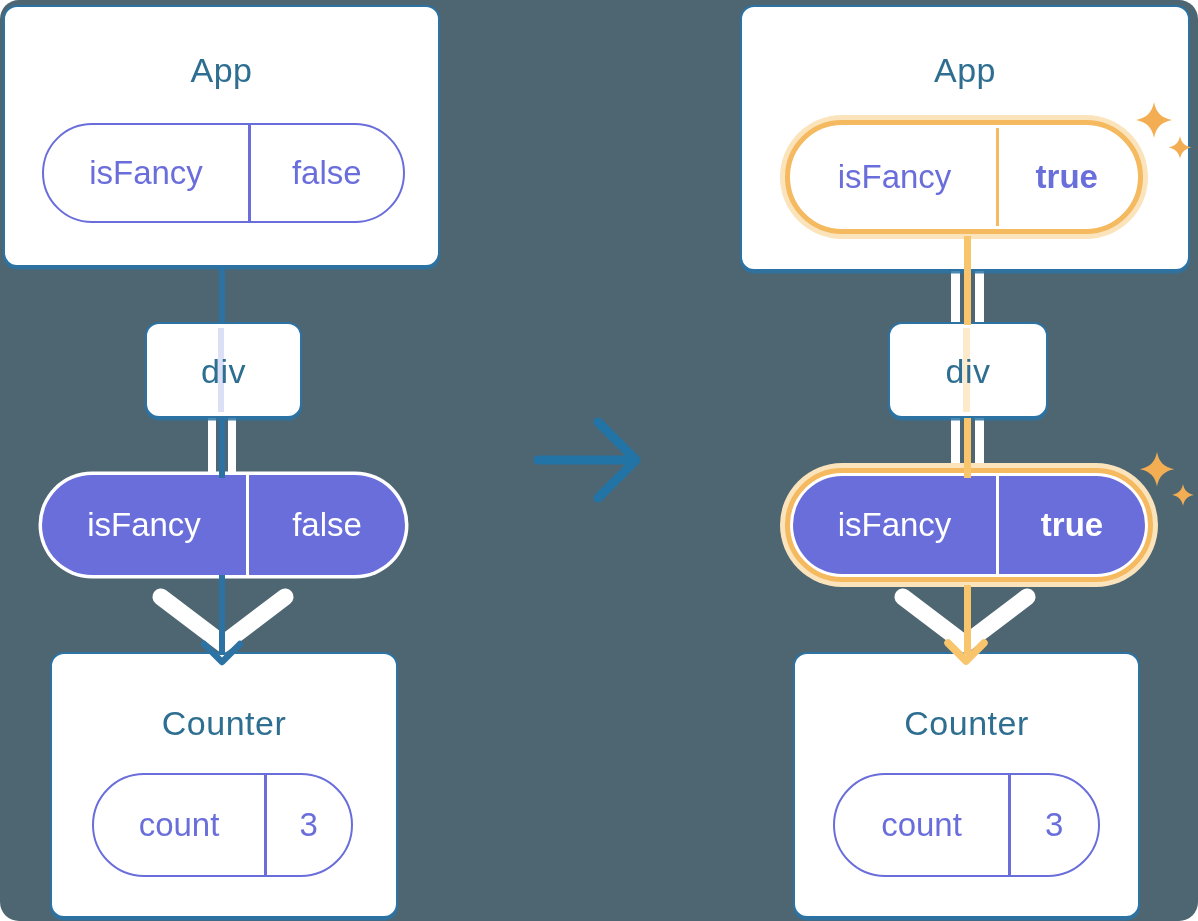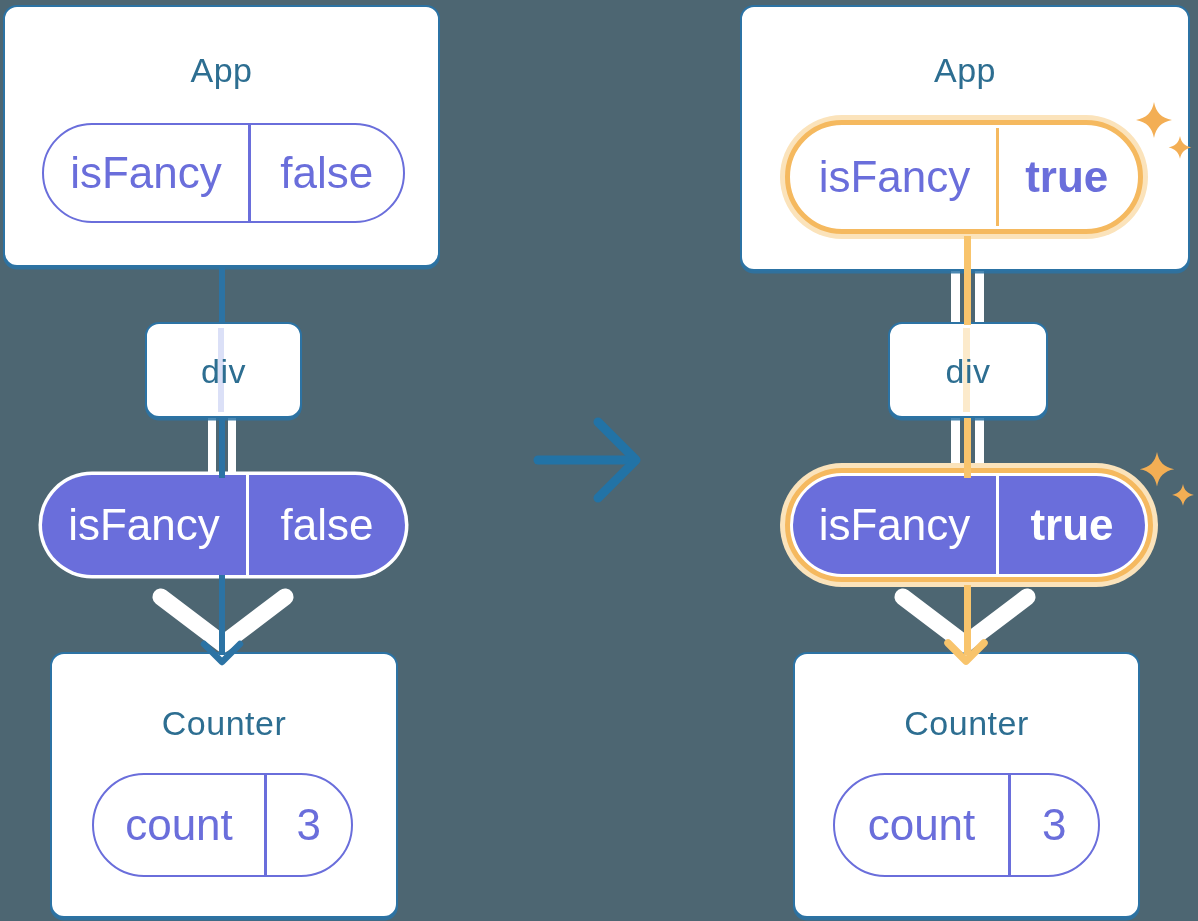--- a/index.html
+++ b/index.html
@@ -4,20 +4,21 @@
 <style>
   html,body { margin:0; padding:0; }
   body { font-family: "Liberation Sans", "DejaVu Sans", sans-serif; }
 
   #stage {
     position: relative;
     width: 1198px;
     height: 921px;
     background: #4D6672;
     overflow: hidden;
+    border-radius: 19px;
   }
   #stage * { box-sizing: border-box; }
 
   
   .card {
     position: absolute;
     background: #FFFFFF;
     border: 2.5px solid #2C73A4;
     border-radius: 14px;
     box-shadow: 0 2.5px 0 rgba(44,115,164,0.85);
@@ -39,21 +40,21 @@
     display: flex;
     align-items: stretch;
     border-radius: 999px;
     overflow: hidden;
     z-index: 4;
   }
   .pill .cell {
     display: flex;
     align-items: center;
     justify-content: center;
-    font-size: 44px;
+    font-size: 33px;
     white-space: nowrap;
   }
   .pill-outline {
     border: 2.5px solid #6A6EDB;
     background: #FFFFFF;
     color: #6A6EDB;
   }
   .pill-outline .sep { width: 2.5px; background: #6A6EDB; }
   .pill-solid {
     background: #6A6EDB;

